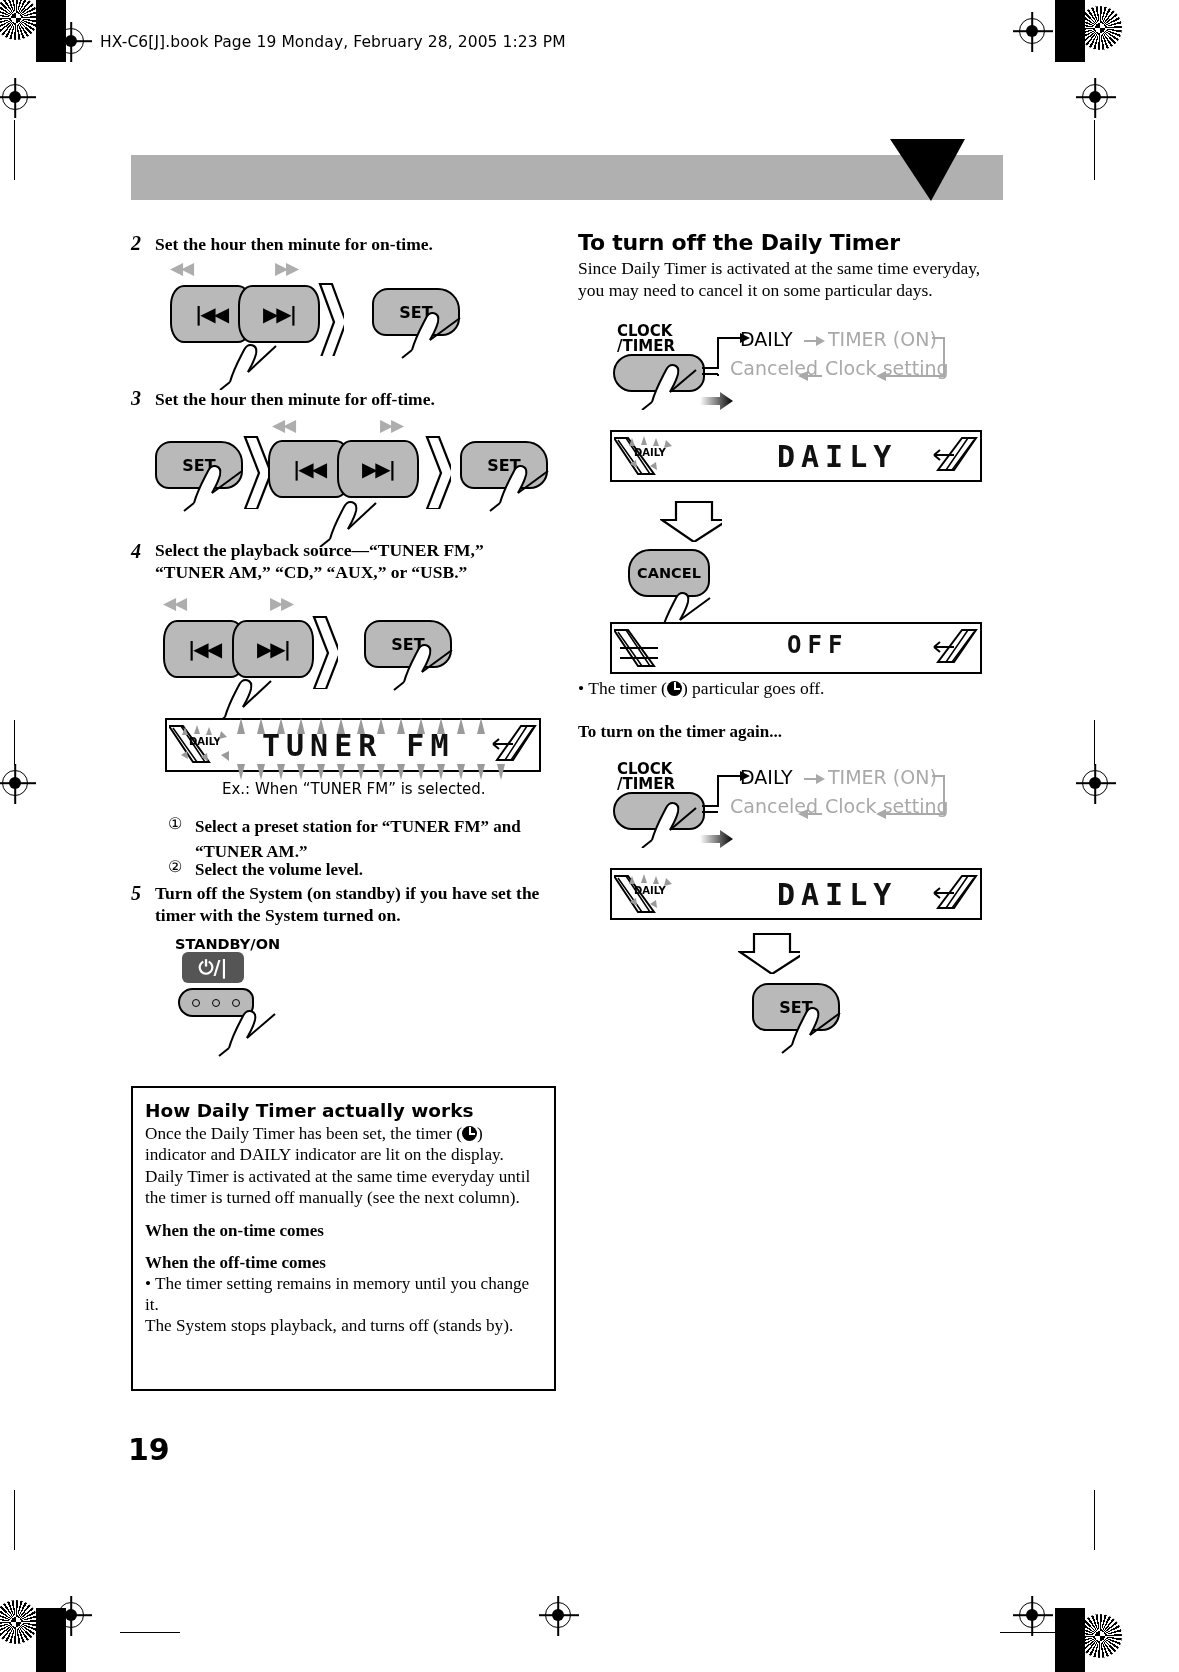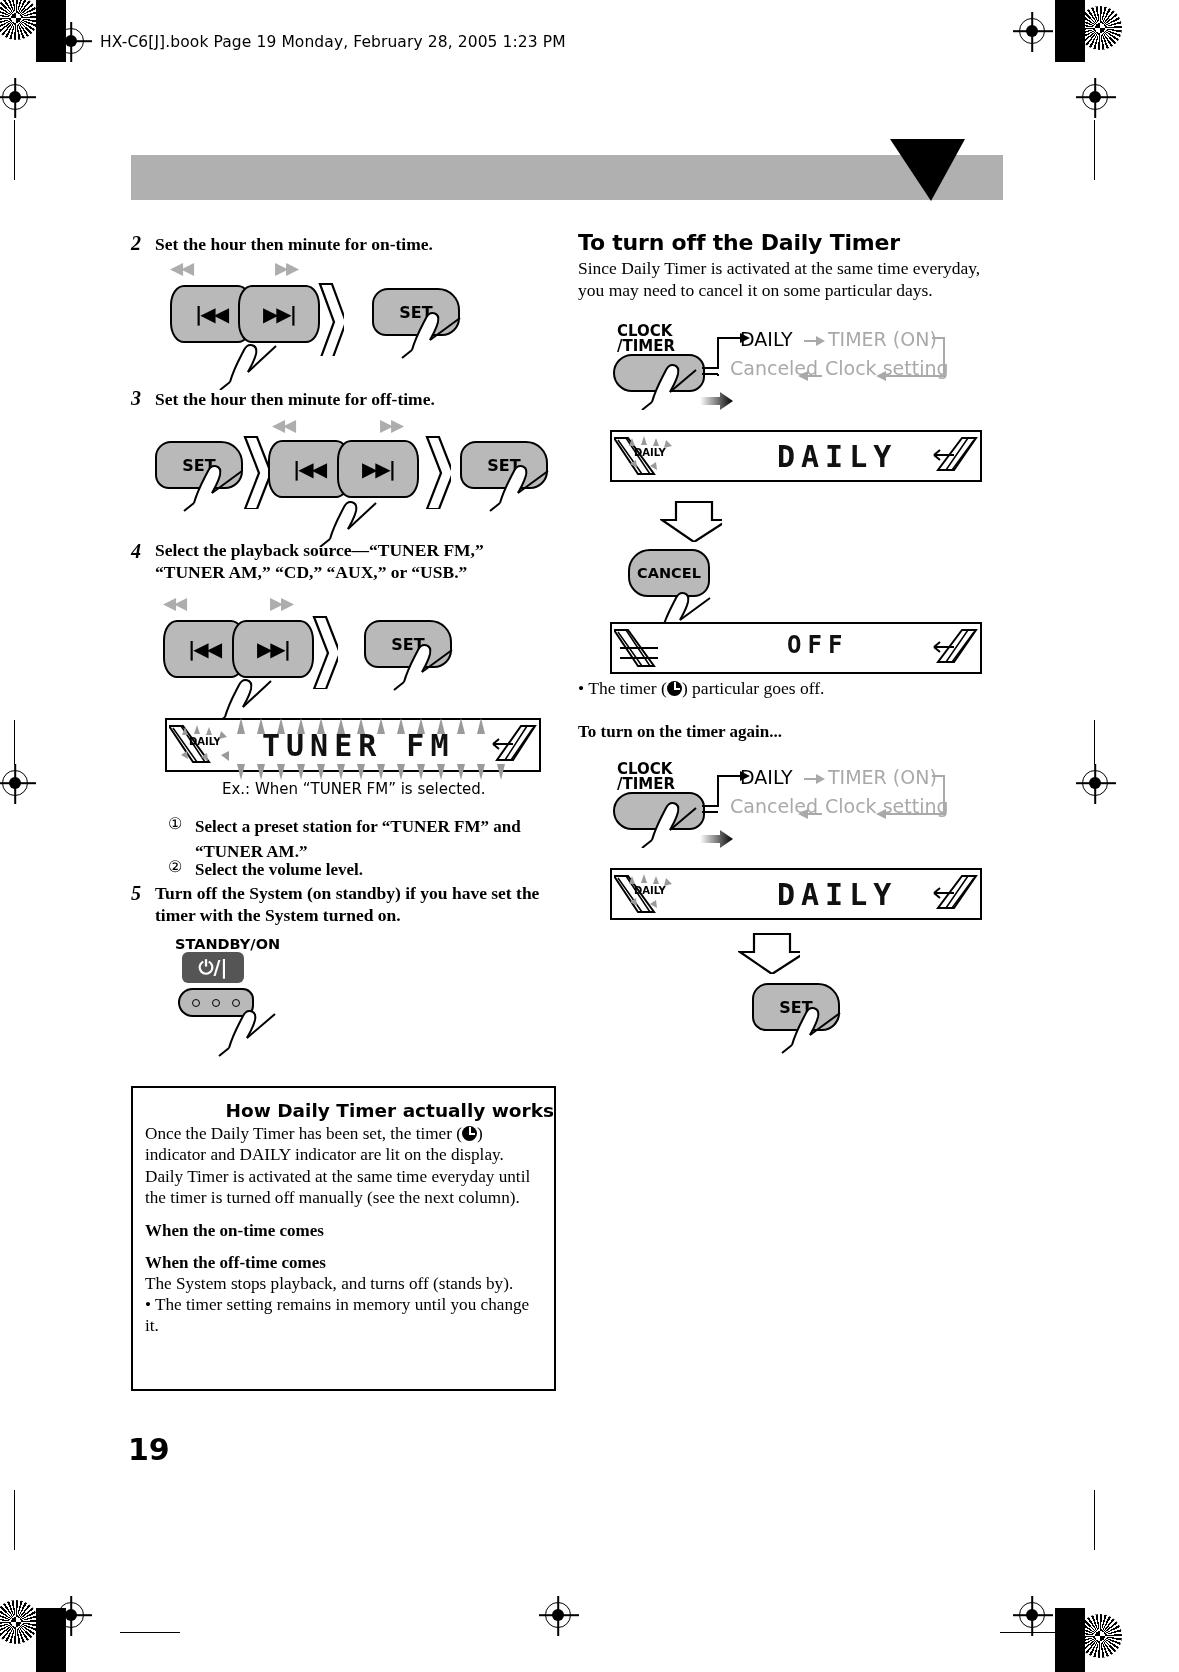--- a/index.html
+++ b/index.html
@@ -322,28 +322,28 @@
   <span style="width:6px;height:6px;border:1.4px solid #000;border-radius:50%;"></span>
   <span style="width:6px;height:6px;border:1.4px solid #000;border-radius:50%;"></span>
 </div>
 <svg class="hand" style="left:215px;top:1000px;" width="70" height="60">
   <path d="M14,48 C18,34 24,24 28,16 C32,8 42,10 40,20 C38,28 34,34 32,38" fill="#fff" stroke="#000" stroke-width="2"></path>
   <path d="M32,38 L60,14" stroke="#000" stroke-width="2" fill="none"></path>
   <path d="M14,48 L4,56" stroke="#000" stroke-width="2" fill="none"></path>
 </svg>
 
 <div class="infobox" style="left:131px;top:1086px;width:425px;height:305px;">
-  <div class="box-h" style="margin:12px 0 0 12px;text-align:right;">How Daily Timer actually works</div>
+  <div class="box-h" style="margin:12px 16px 0 12px;">How Daily Timer actually works</div>
   <div class="box-p" style="margin:2px 12px 0 12px;">
     <span>Once the Daily Timer has been set, the timer (</span><span class="timer-glyph"></span><span>) indicator and DAILY indicator are lit on the display. Daily Timer is activated at the same time everyday until the timer is turned off manually (see the next column).</span>
   </div>
   <div class="box-sub" style="margin:12px 12px 0 12px;">When the on-time comes</div>
   <div class="box-sub" style="margin:12px 12px 0 12px;">When the off-time comes</div>
+  <div class="box-p" style="margin:0 12px 0 12px;">• The timer setting remains in memory until you change it.</div>
   <div class="box-p" style="margin:0 12px 0 12px;">The System stops playback, and turns off (stands by).</div>
-  <div class="box-p" style="margin:0 12px 0 12px;">• The timer setting remains in memory until you change it.</div>
 </div>
 
 <div class="pageno" style="left:128px;top:1432px;">19</div>
 
 <div class="h2" style="left:578px;top:230px;">To turn off the Daily Timer</div>
 <div class="para" style="left:578px;top:258px;width:415px;">Since Daily Timer is activated at the same time everyday, you may need to cancel it on some particular days.</div>
 
 <div class="caption" style="left:617px;top:322px;font-weight:bold;font-size:15px;">CLOCK</div>
 <div class="caption" style="left:617px;top:337px;font-weight:bold;font-size:15px;">/TIMER</div>
 <div class="key clock" style="left:613px;top:354px;"></div>

